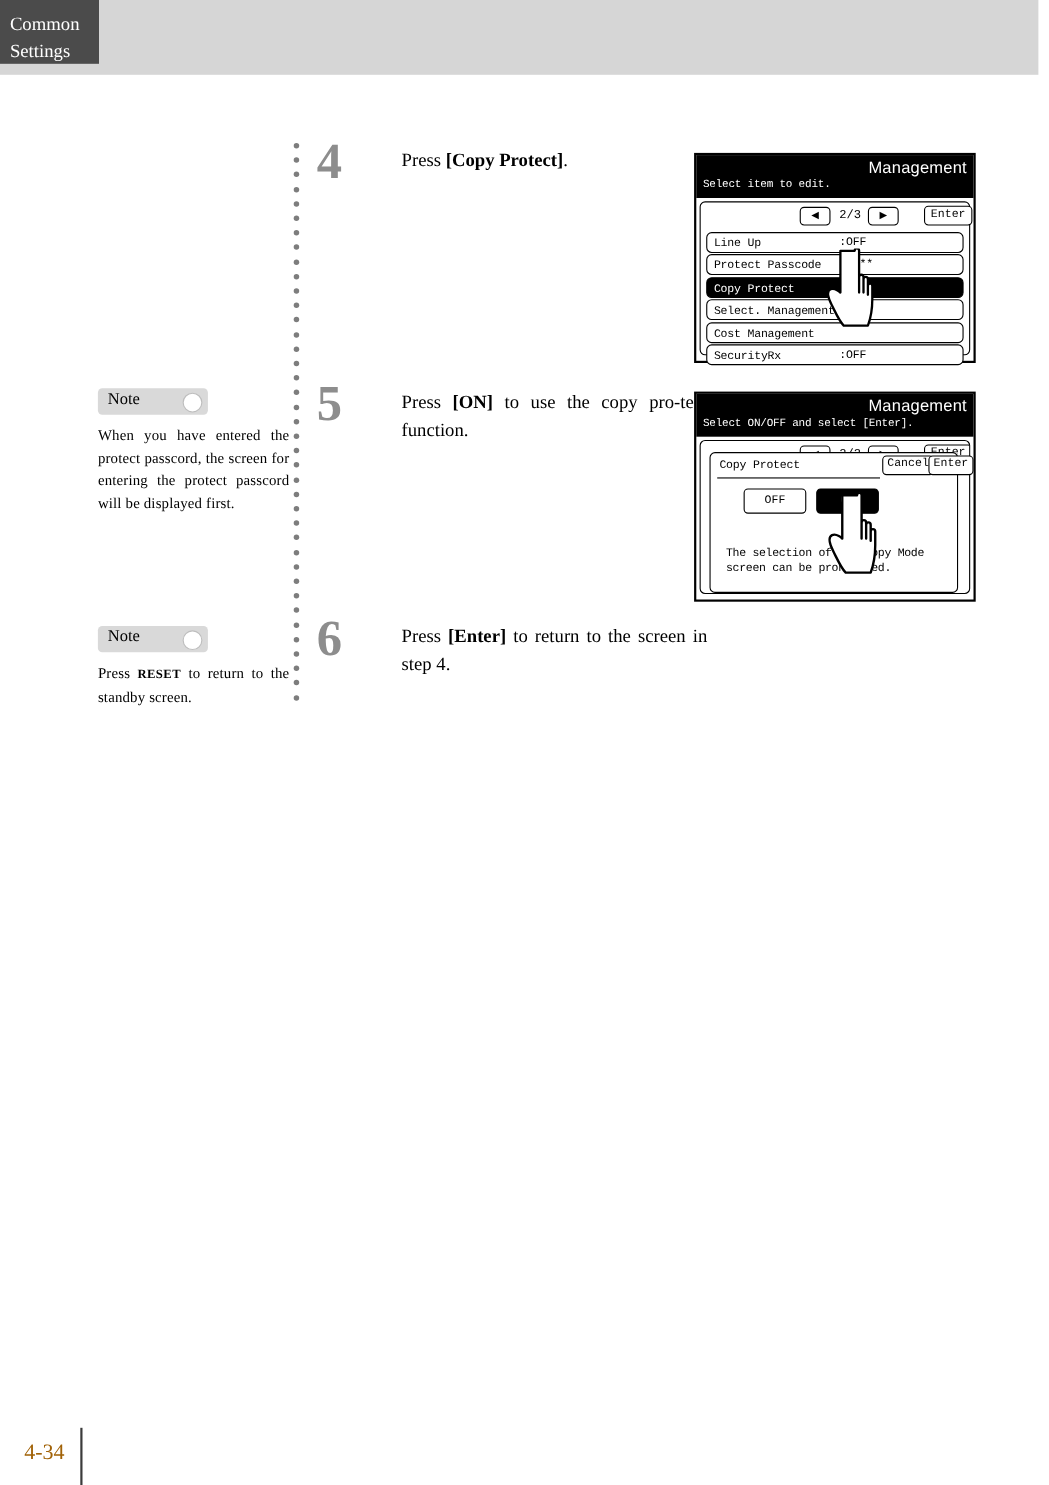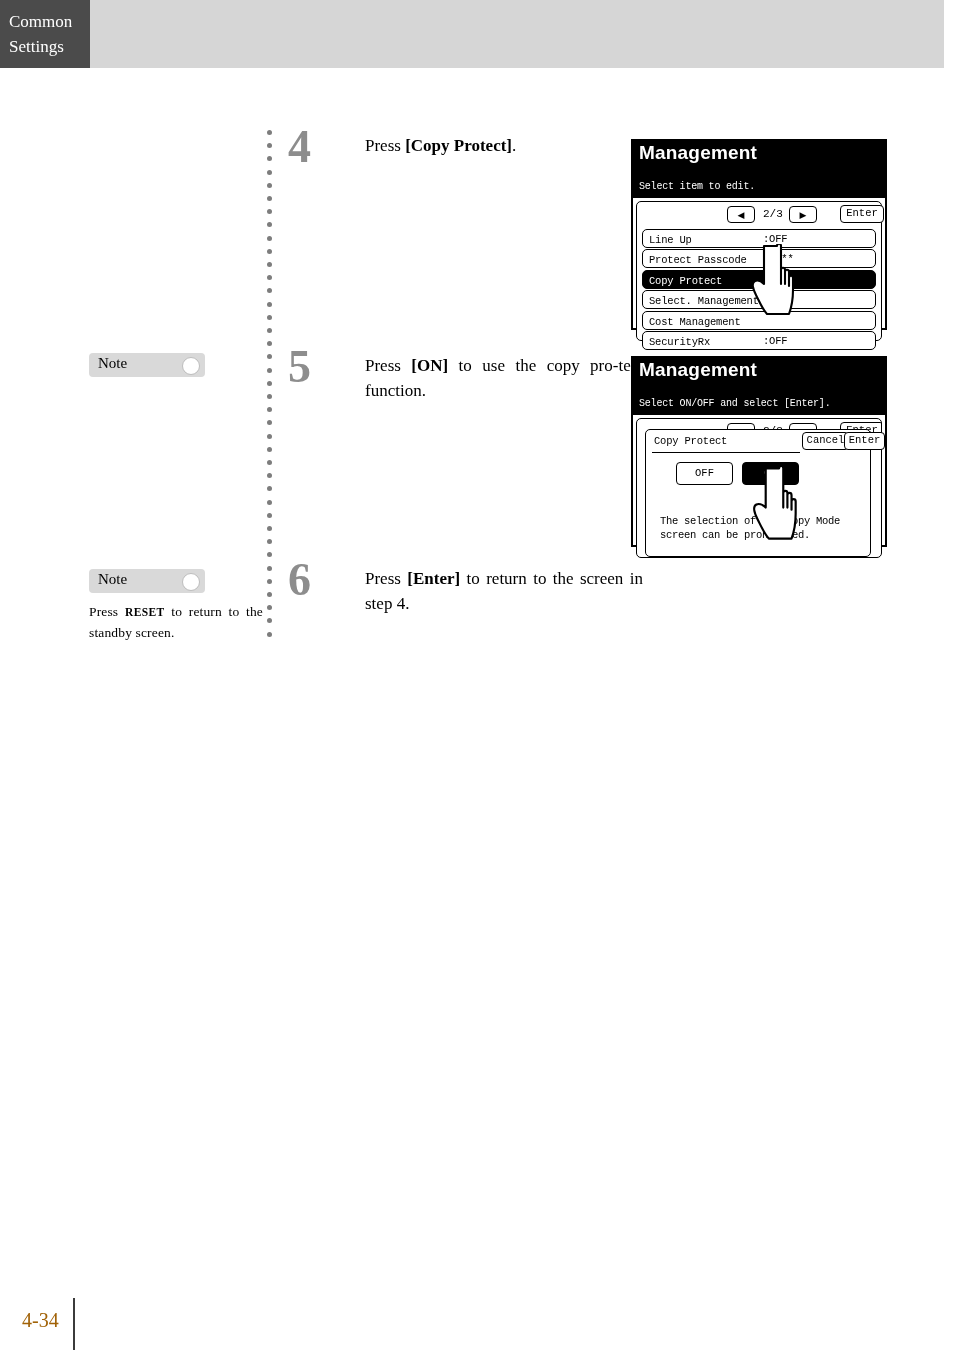--- a/index.html
+++ b/index.html
@@ -19,21 +19,21 @@
   
   #header-band {
     position: absolute;
     left: 0; top: 0;
     width: 944px; height: 68px;
     background: #d6d6d6;
   }
   #header-tab {
     position: absolute;
     left: 0; top: 0;
-    width: 90px; height: 68px;
+    width: 90px; height: 58px;
     background: #4b4b4b;
     color: #ffffff;
     font-family: "Liberation Serif", serif;
     font-size: 17px;
     line-height: 25px;
     padding: 9px 0 0 9px;
     box-sizing: border-box;
   }
   #header-tab .ln { display:block; white-space: nowrap; }
 
@@ -50,21 +50,21 @@
     left: 0;
     width: 5px; height: 5px;
     border-radius: 50%;
     background: #7d7d7d;
   }
 
   
   .note-block { position: absolute; width: 172px; }
   .note-bar {
     position: relative;
-    width: 116px; height: 24px;
+    width: 100px; height: 24px;
     background: #d9d9d9;
     border-radius: 4px;
   }
   .note-bar .note-label {
     position: absolute;
     left: 9px; top: 2px;
     font-family: "Liberation Serif", serif;
     font-size: 15px;
     color: #000;
   }
@@ -123,31 +123,32 @@
     box-sizing: border-box;
     font-family: "Liberation Mono", monospace;
   }
   .lcd-title-bar {
     background: #000;
     color: #fff;
     padding: 4px 6px 5px 6px;
   }
   .lcd-title {
     font-family: "Liberation Sans", sans-serif;
-    font-weight: bold;
-    font-size: 19px;
+    font-weight: normal;
+    font-size: 15px;
     line-height: 16px;
     letter-spacing: 0.2px;
+    text-align: right;
   }
   .lcd-sub {
     font-family: "Liberation Mono", monospace;
     font-size: 10px;
     line-height: 13px;
     letter-spacing: -0.2px;
-    margin-top: 19px;
+    margin-top: 1px;
   }
   .lcd-body {
     position: relative;
     background: #fff;
     margin: 3px;
     border: 1.5px solid #000;
     border-radius: 5px;
     box-sizing: border-box;
   }
 
@@ -390,20 +391,21 @@
     <span class="dot" style="top: 475.2px;"></span>
     <span class="dot" style="top: 488.4px;"></span>
     <span class="dot" style="top: 501.6px;"></span>
   </div>
 
 <div class="note-block" style="left:89px; top:353px; width:174px;">
   <div class="note-bar">
     <span class="note-label">Note</span>
     <span class="note-dot"></span>
   </div>
+  <div class="note-body">When you have entered the protect passcord, the screen for entering the protect passcord will be displayed first.</div>
 </div>
 
 <div class="note-block" style="left:89px; top:569px; width:174px;">
   <div class="note-bar">
     <span class="note-label">Note</span>
     <span class="note-dot"></span>
   </div>
   <div class="note-body">
     <span>Press </span><span class="kw">RESET</span><span> to return to the standby screen.</span>
   </div>

